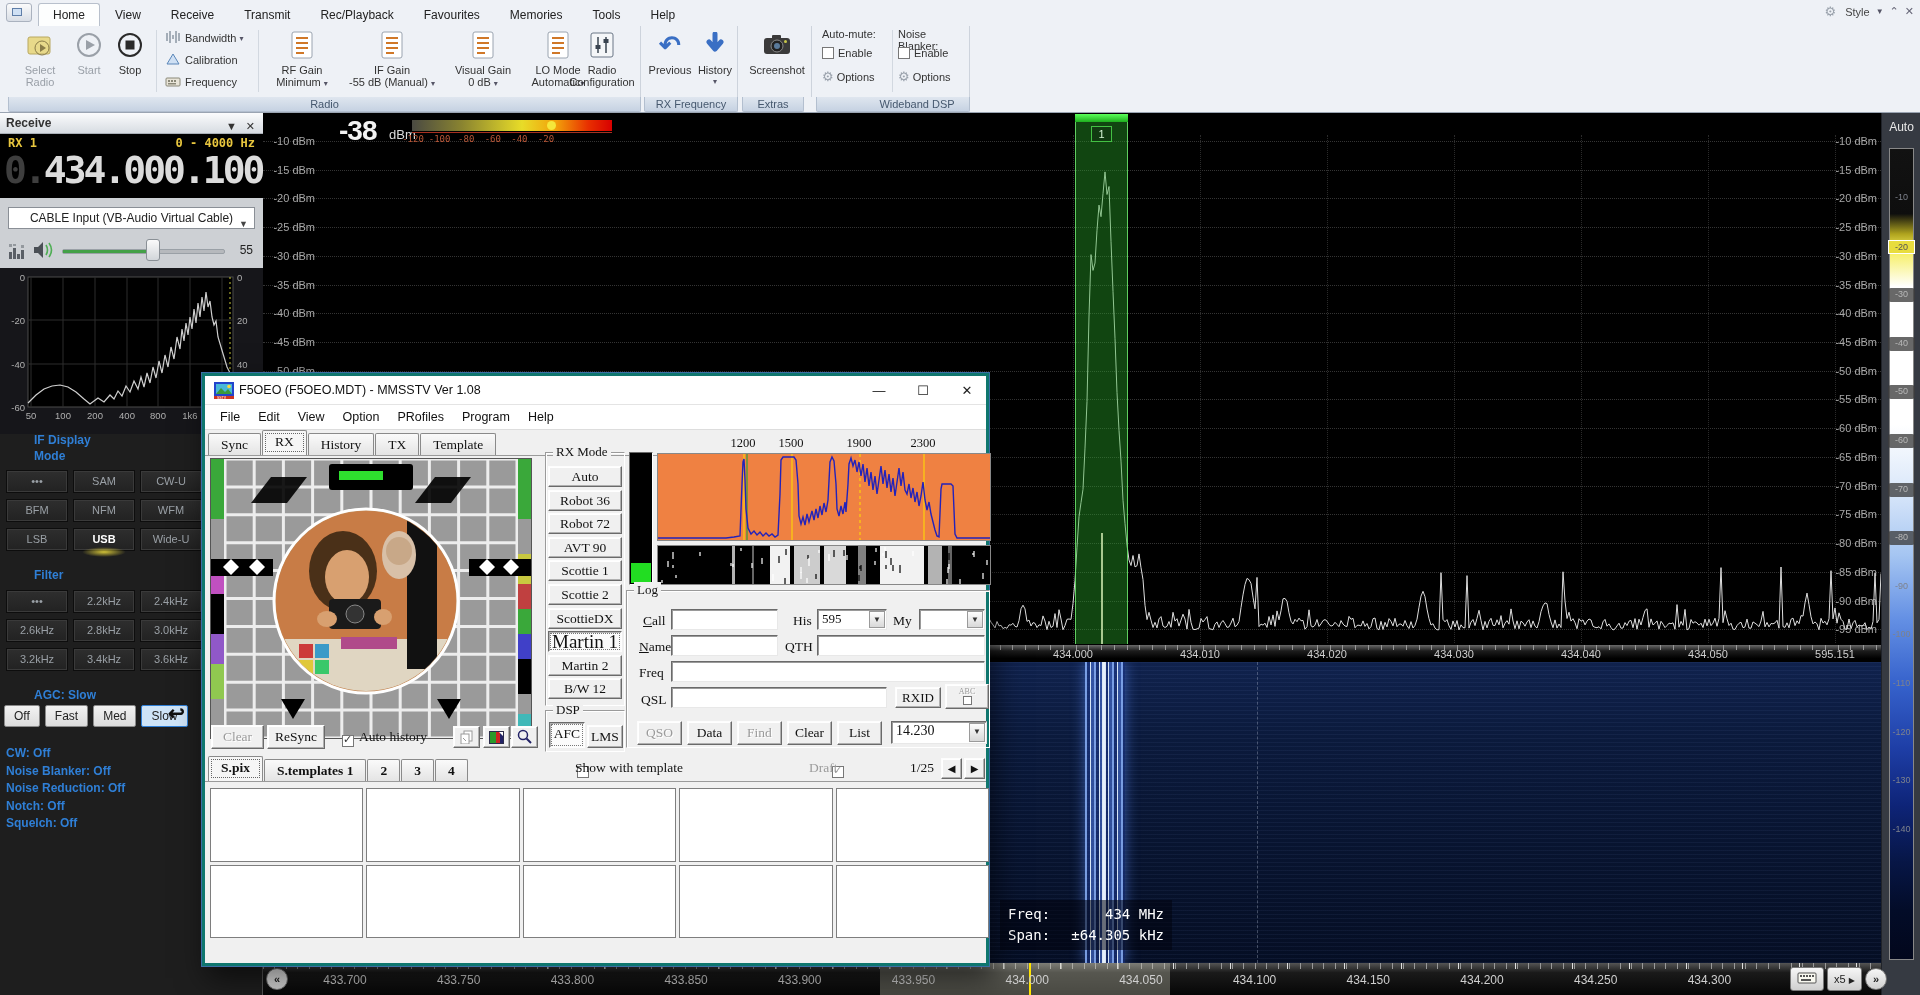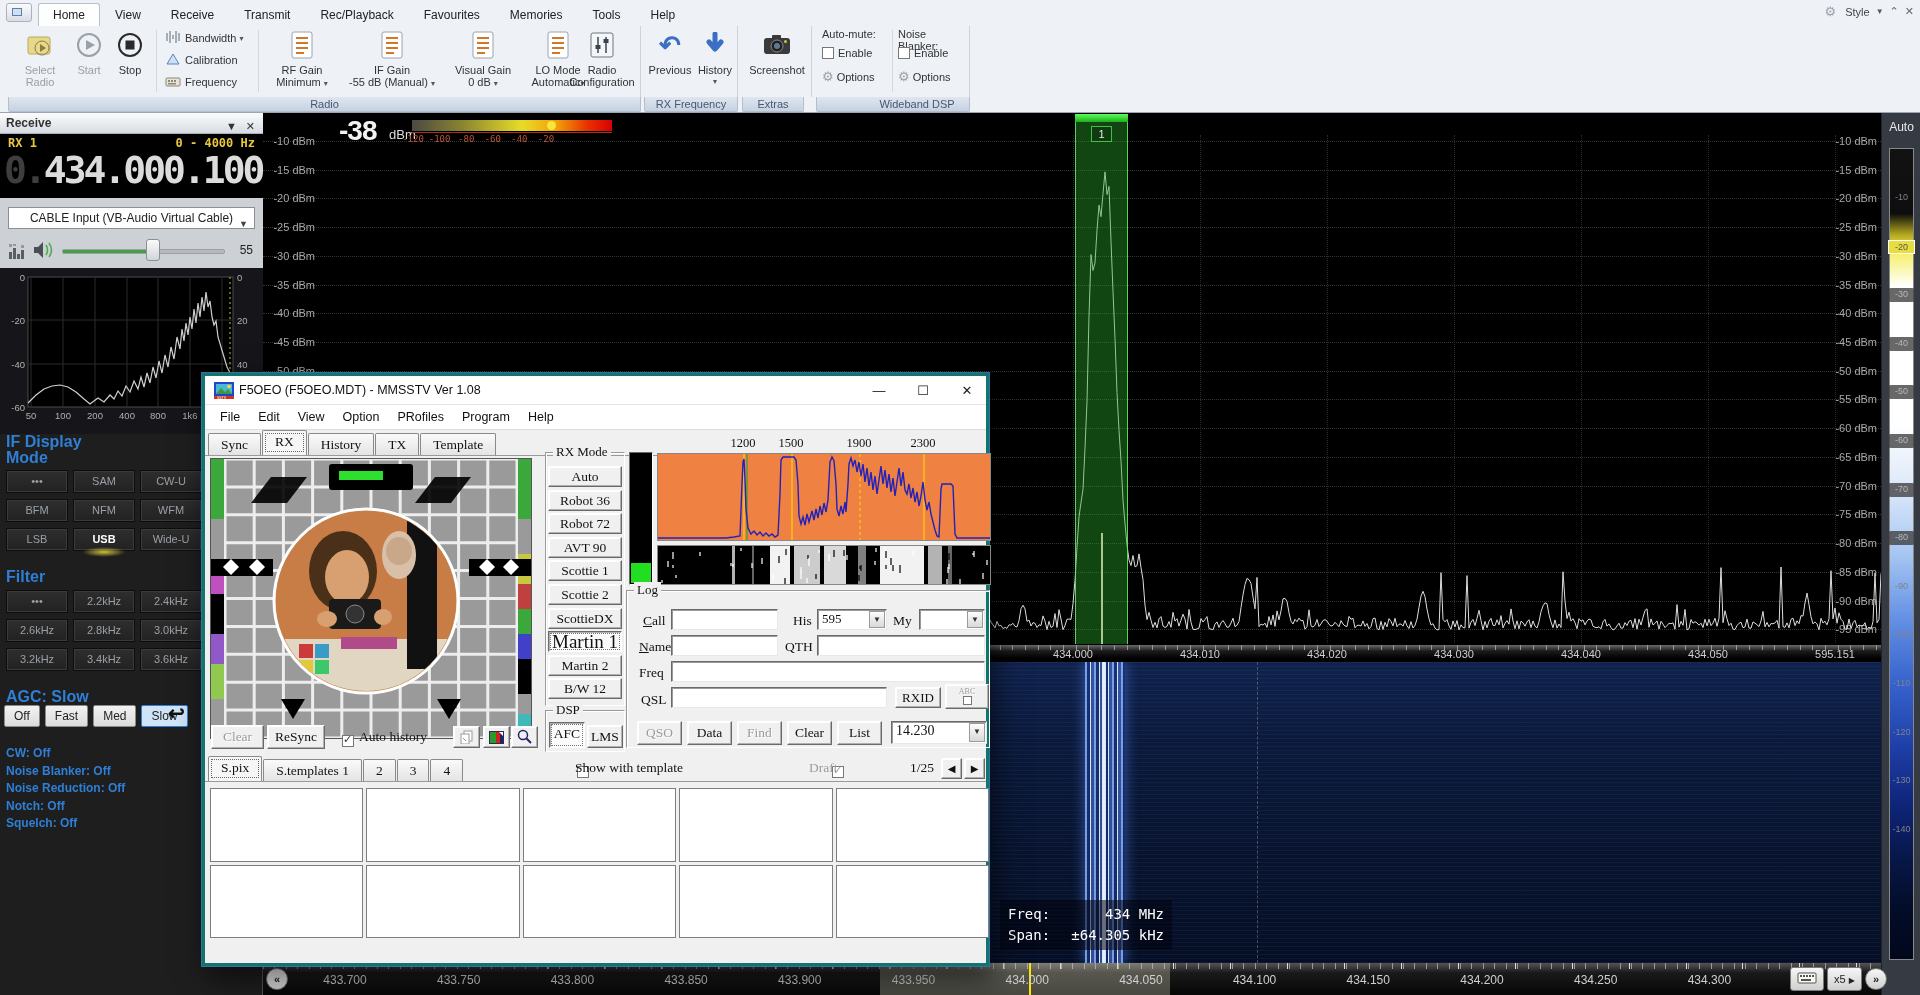--- a/index.html
+++ b/index.html
@@ -38,21 +38,21 @@
   .yel{color:#e8c63e;font-size:12px;font-weight:bold;font-family:"DejaVu Sans Mono",monospace;}
   .bigfreq{position:absolute;left:4px;top:14px;font-family:"DejaVu Sans Mono",monospace;font-size:38px;font-weight:bold;letter-spacing:-3px;color:#dcdcdc;white-space:nowrap;}
   .bigfreq .dim{color:#3e3e3e;}
   .grayzone{position:absolute;left:0;top:85px;width:263px;height:70px;background:#cdd0d4;}
   .srccombo{position:absolute;left:8px;top:9px;width:247px;height:22px;background:#fff;border:1px solid #8a8f96;font-size:12px;color:#222;text-align:center;line-height:20px;}
   .srccombo .dd{position:absolute;right:6px;top:6px;font-size:9px;color:#444;}
   .volrow{position:absolute;left:0;top:40px;width:263px;height:26px;}
   .slider-track{position:absolute;left:62px;top:11px;width:163px;height:5px;background:#b6b9bd;border-radius:2px;border:1px solid #9aa0a6;}
   .slider-fill{position:absolute;left:0;top:0;width:88px;height:3px;background:#43a047;}
   .slider-thumb{position:absolute;left:146px;top:1px;width:14px;height:22px;background:linear-gradient(#fafafa,#d2d6da);border:1px solid #8a9096;border-radius:3px;}
-  .blue-h{color:#2f7fd6;font-weight:bold;font-size:16px;position:absolute;}
+  .blue-h{color:#2f7fd6;font-weight:bold;font-size:12px;position:absolute;margin-left:28px;}
   .dkgrid{display:grid;grid-template-columns:repeat(3,62px);gap:6px 5px;position:absolute;}
   .dkbtn{height:23px;background:linear-gradient(#2e2e2e,#222);border:1px solid #0d0d0d;box-shadow:inset 0 0 0 1px #3a3a3a;color:#9aa0a6;font-size:11px;text-align:center;line-height:21px;position:relative;}
   .dkbtn.active{color:#fff;font-weight:bold;}
   .dkbtn.active::after{content:"";position:absolute;left:8px;right:8px;bottom:-7px;height:10px;background:radial-gradient(ellipse at center,rgba(238,220,60,.85),rgba(238,220,60,0) 70%);}
   .agcbtn{height:22px;padding:0 9px;background:linear-gradient(#f2f2f2,#dcdcdc);border:1px solid #8a8a8a;border-radius:2px;color:#222;font-size:12px;line-height:20px;}
   .agcbtn.active{background:#cfe4f7;border-color:#2f7fd6;}
   .statusline{color:#2f7fd6;font-weight:bold;font-size:12px;height:17.5px;}
 
   
   .spectrum{position:absolute;left:263px;top:113px;width:1618px;height:549px;background:#000;overflow:hidden;}
@@ -896,21 +896,21 @@
           <rect x="1" y="1" width="6" height="11" fill="#2a9a2a"></rect>
           <rect x="7" y="1" width="4" height="11" fill="#cc2222"></rect>
           <path d="M10 1 l4 4 v-4z" fill="#fff"></path>
         </svg></div>
     <div class="b3d abs" style="left:306px;top:350px;width:27px;height:22px;padding-top:2px;"><svg width="15" height="15">
           <circle cx="6" cy="6" r="4.5" fill="none" stroke="#226" stroke-width="1.5"></circle>
           <line x1="9.5" y1="9.5" x2="14" y2="14" stroke="#226" stroke-width="2"></line>
         </svg></div>
 
     
-    <div class="mm-tabrow" id="mm-pixtabs" style="top:380px;">
+    <div class="mm-tabrow" id="mm-pixtabs" style="top:380px;font-weight:bold;">
         <div class="mm-tab active">S.pix</div>
         <div class="mm-tab">S.templates 1</div>
         <div class="mm-tab">2</div>
         <div class="mm-tab">3</div>
         <div class="mm-tab">4</div>
       </div>
     <span class="chk abs" style="left:352px;top:386px;"></span>
     <span class="mm-lab" style="left:370px;top:384px;">Show with template</span>
     <span class="chk on gray abs" style="left:587px;top:386px;"></span>
     <span class="mm-lab" style="left:604px;top:384px;color:#9b9b9b;">Draft</span>

